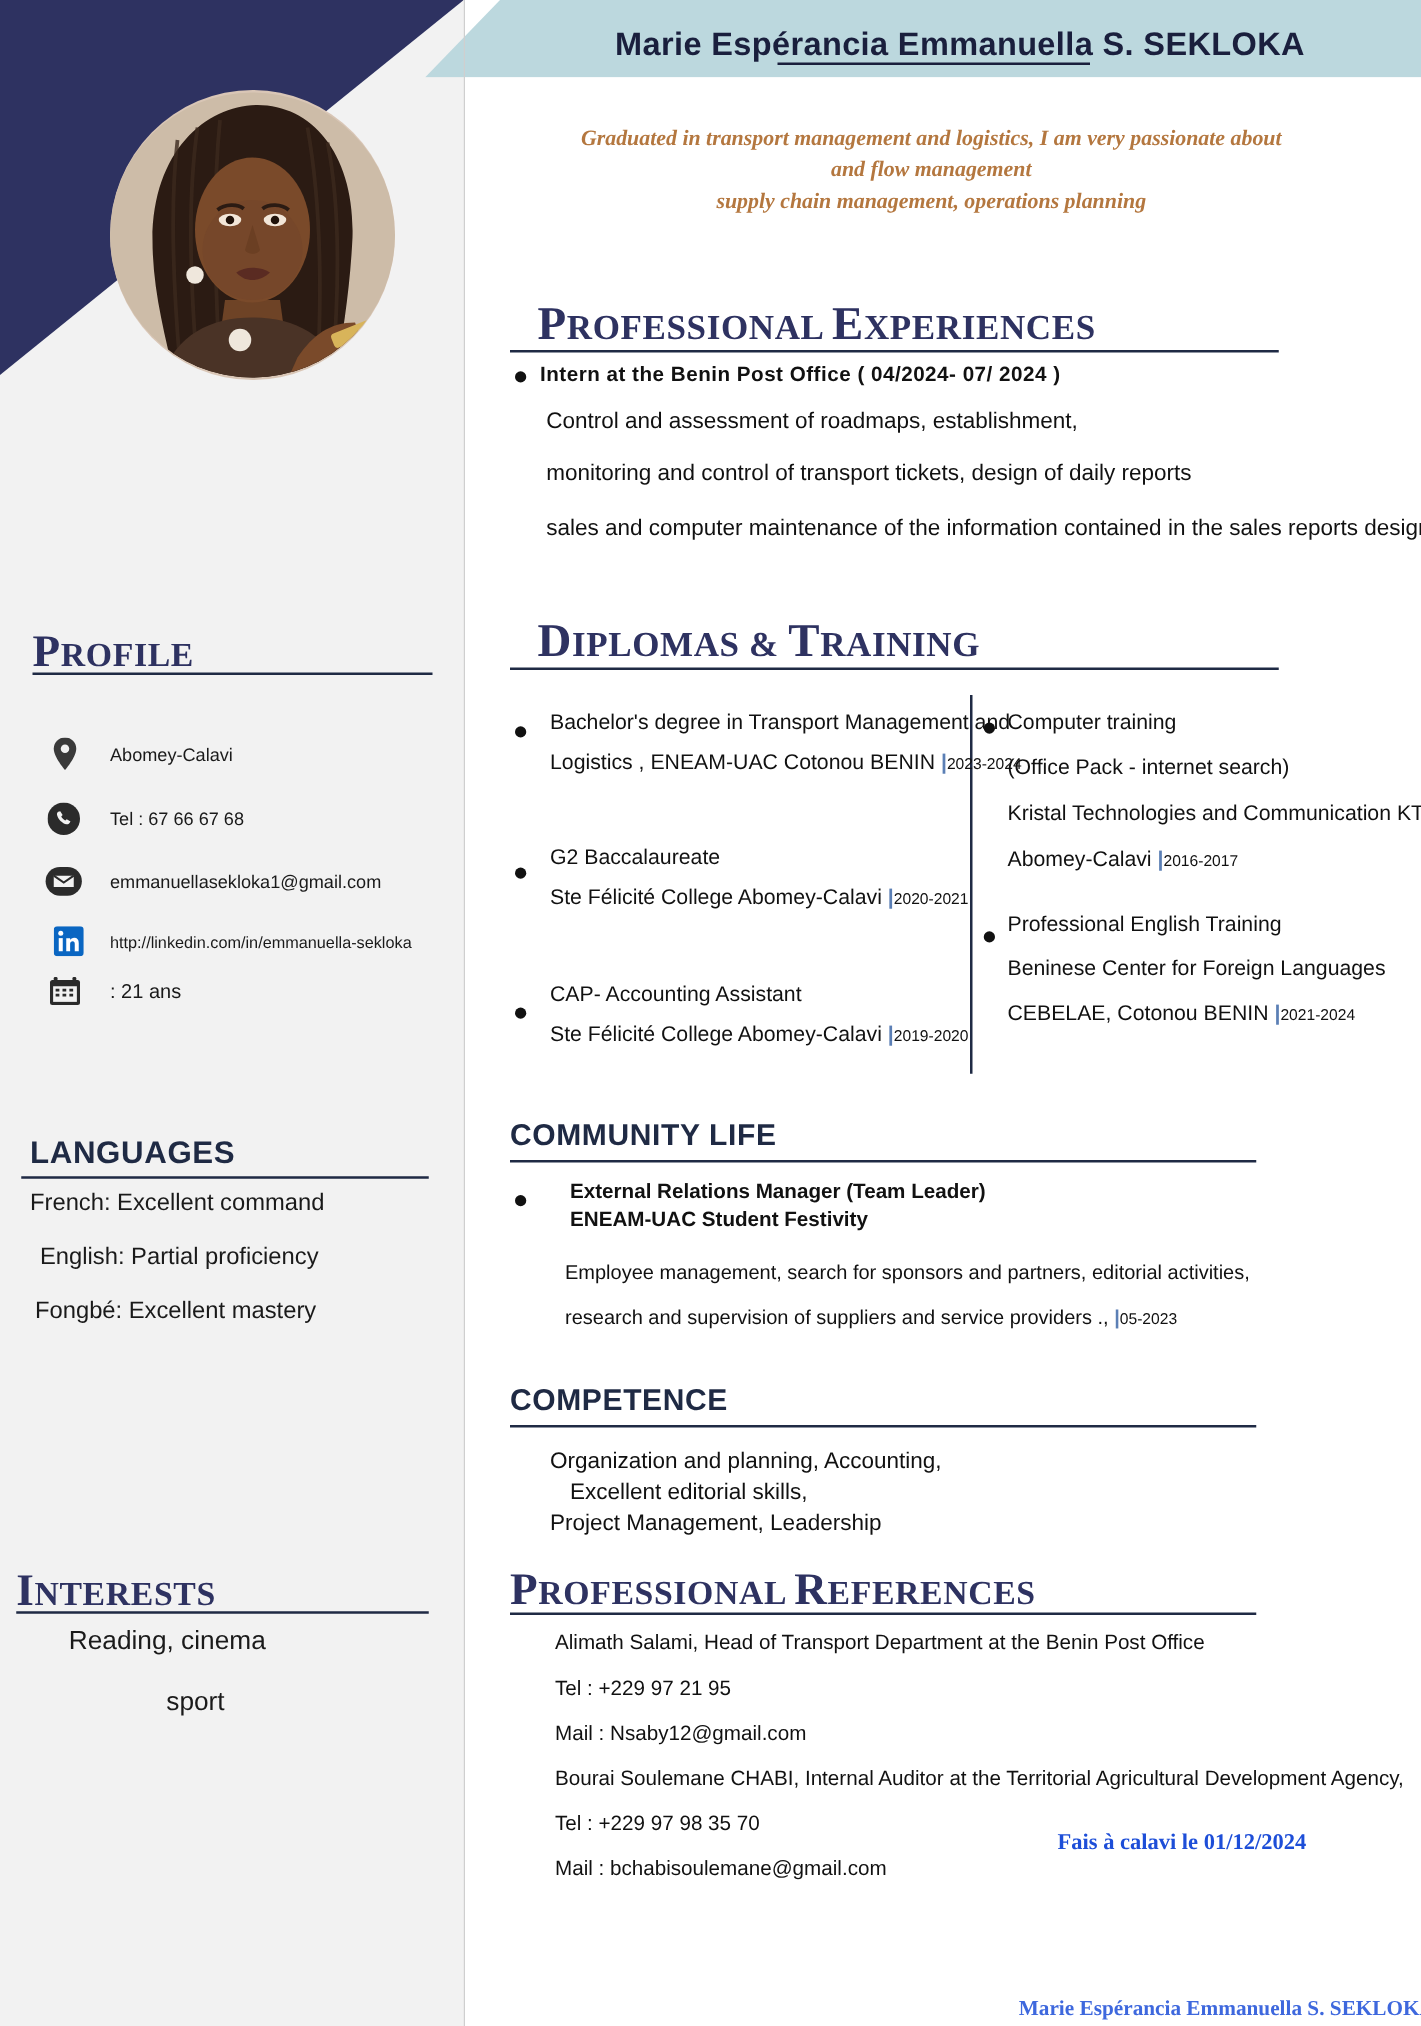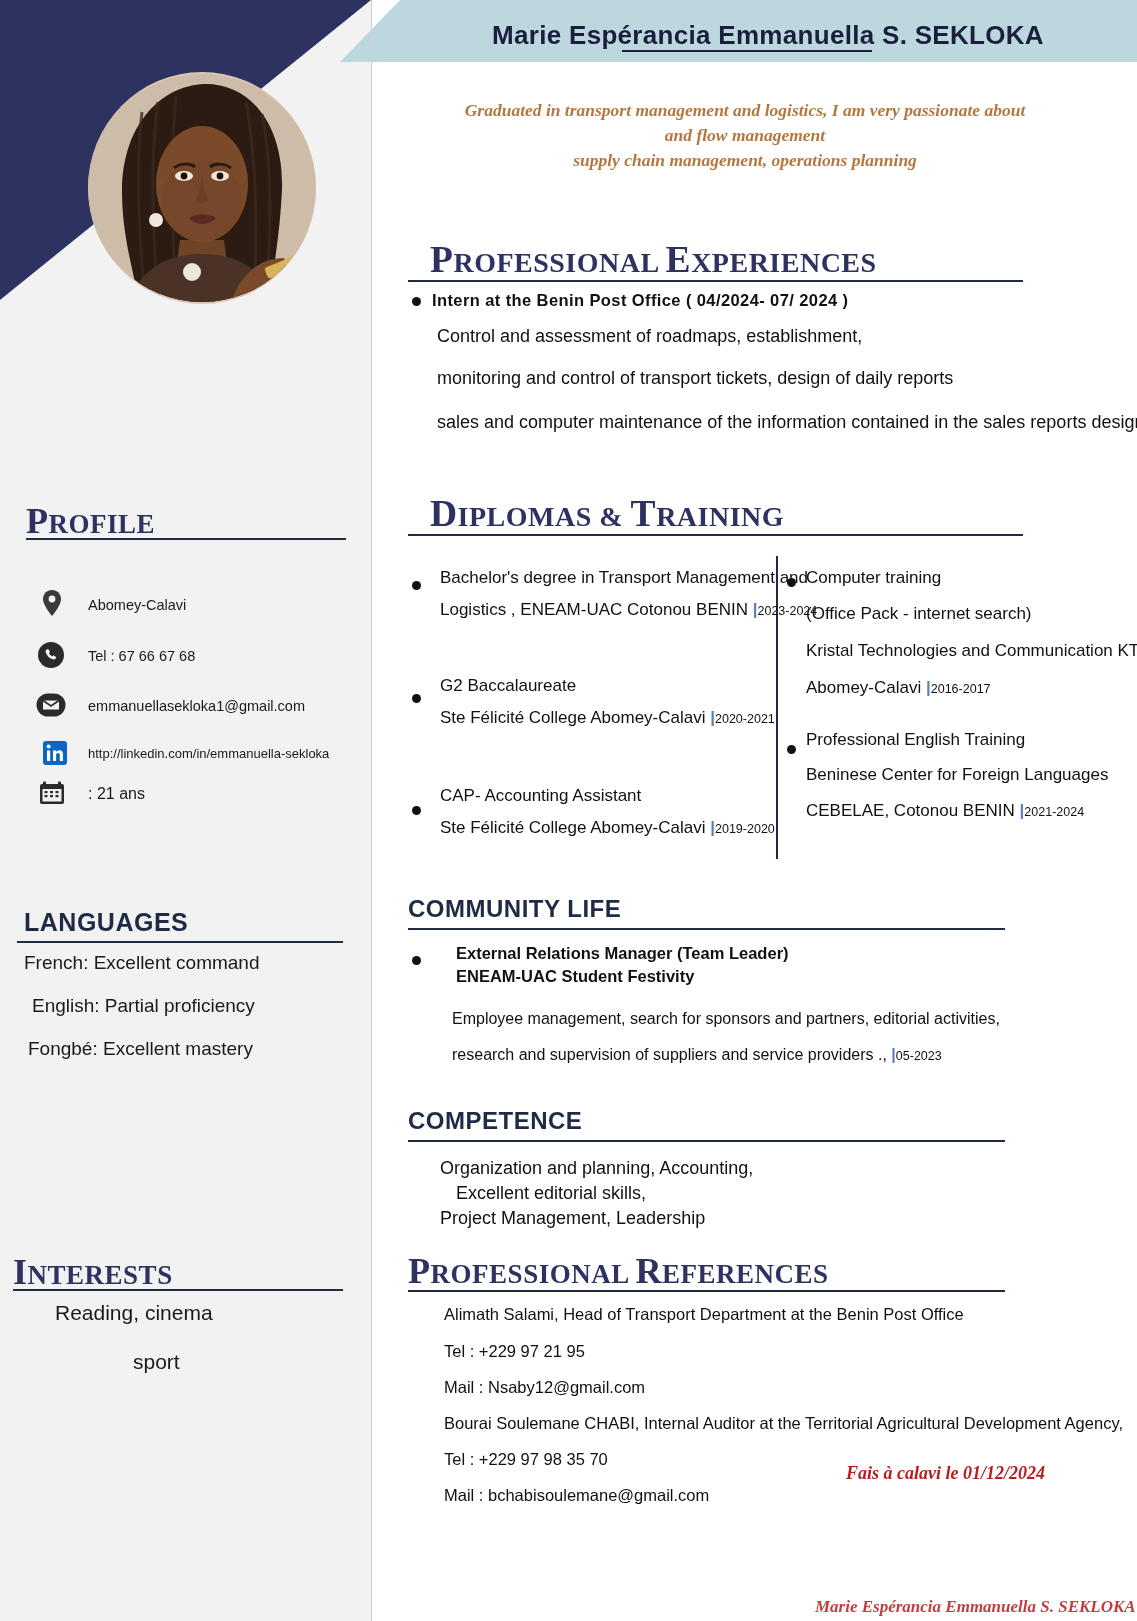--- a/index.html
+++ b/index.html
@@ -157,23 +157,22 @@
   #dip-divider {
     position: absolute;
     left: 776px; top: 556px;
     width: 2px; height: 303px;
     background: #1f2a44;
   }
 
   .sign {
     position: absolute;
     font-family: "Liberation Serif", serif;
-    font-style: italic;
-    font-weight: bold;
-    color: #b91c1c;
+    font-weight: bold;
+    color: #1d4ed8;
     white-space: nowrap;
   }
 </style>
 </head>
 <body>
 
 <div id="left-col"></div>
 <div id="navy-wedge"></div>
 <div id="blue-band"></div>
 <div id="col-divider"></div>

